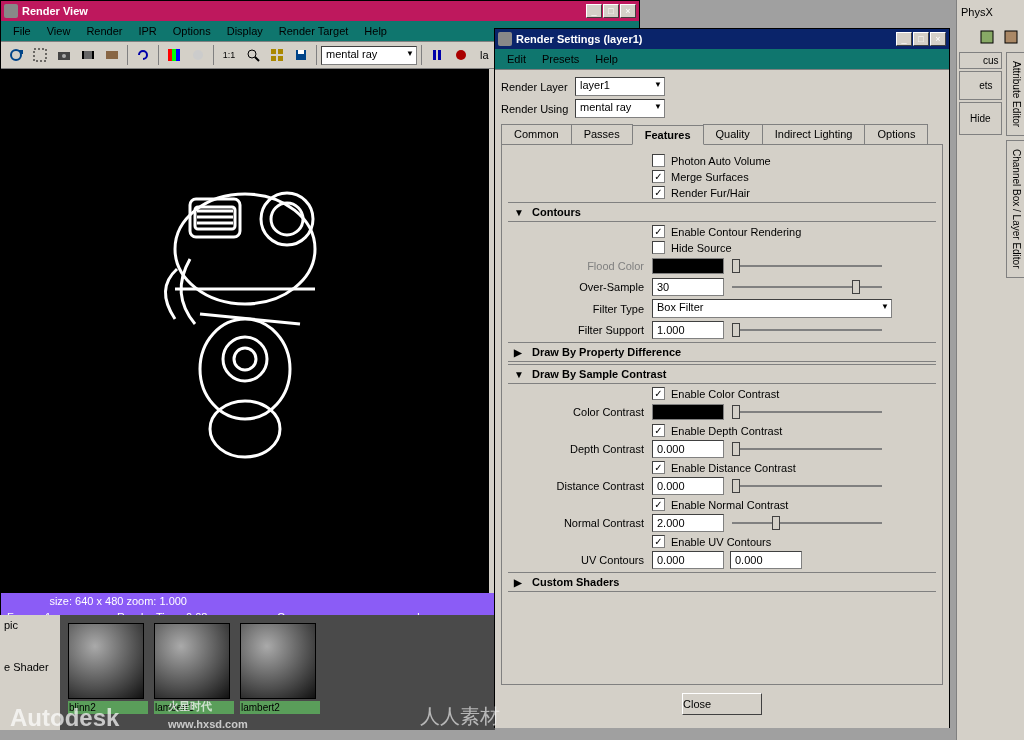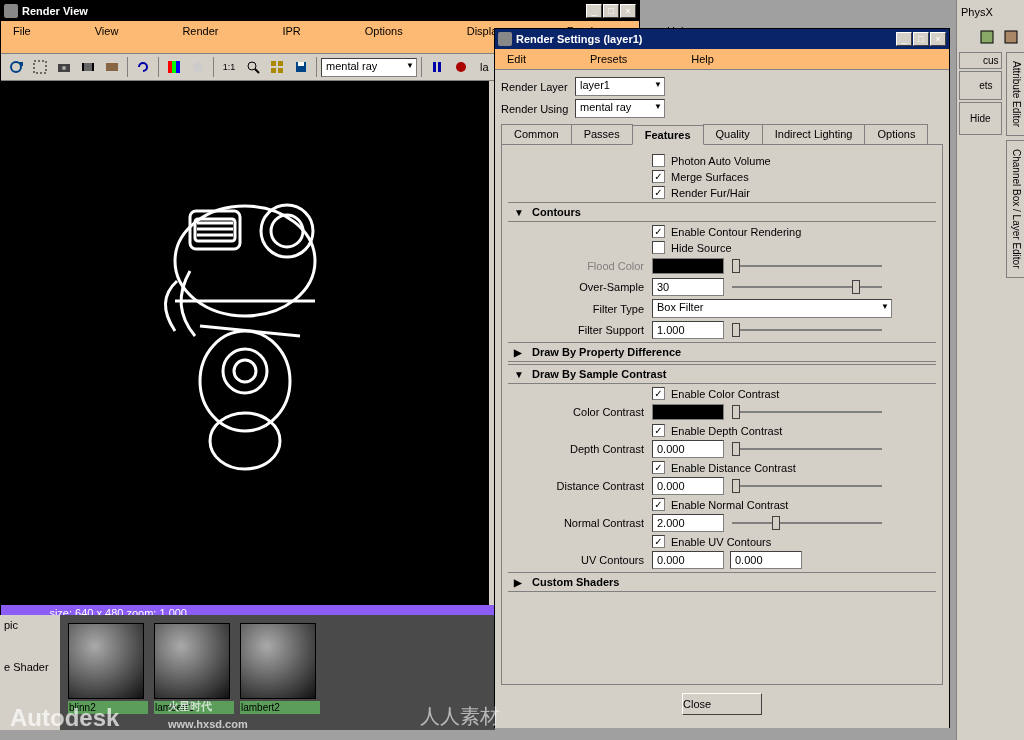--- a/index.html
+++ b/index.html
@@ -1,24 +1,24 @@
 <!DOCTYPE html>
 <html><head>
 <meta charset="utf-8">
 <style>
 * { box-sizing: border-box; font-family: "Microsoft Sans Serif", Tahoma, sans-serif; font-size: 11px; }
 body { margin: 0; width: 1024px; height: 740px; background: #a0a0a0; overflow: hidden; position: relative; }
 .window { position: absolute; background: #d4d0c8; border: 1px solid #000; }
-.titlebar { background: #000000; color: #fff; display: flex; align-items: center; padding: 2px 3px; height: 20px; }
+.titlebar { background: #be185d; color: #fff; display: flex; align-items: center; padding: 2px 3px; height: 20px; }
 .titlebar.active { background: #0a246a; }
 .titlebar-icon { width: 14px; height: 14px; margin-right: 4px; background: #888; border-radius: 2px; }
 .titlebar-text { flex: 1; font-weight: bold; }
 .titlebar-btns { display: flex; gap: 1px; }
 .titlebar-btn { width: 16px; height: 14px; background: #d4d0c8; border: 1px solid #fff; border-right-color: #404040; border-bottom-color: #404040; font-size: 9px; line-height: 12px; text-align: center; cursor: default; }
-.menubar { display: flex; padding: 2px 4px; background: #fdba74; border-bottom: 1px solid #808080; gap: 48px; }
+.menubar { display: flex; padding: 2px 4px; background: #0f766e; border-bottom: 1px solid #808080; }
 .menuitem { padding: 2px 8px; cursor: default; }
 .toolbar { display: flex; align-items: center; padding: 2px 4px; background: #d4d0c8; border-bottom: 1px solid #808080; gap: 2px; }
 .tbtn { width: 22px; height: 22px; background: #d4d0c8; border: 1px solid #d4d0c8; display: flex; align-items: center; justify-content: center; }
 .tbtn svg { width: 16px; height: 16px; }
 .sep { width: 1px; height: 20px; background: #808080; margin: 0 2px; }
 .select { height: 19px; border: 1px solid #808080; border-top-color: #404040; border-left-color: #404040; background: #fff; padding: 1px 4px; position: relative; }
 .select::after { content: "▼"; position: absolute; right: 2px; top: 2px; font-size: 8px; }
 .render-canvas { background: #000; width: 488px; height: 524px; margin: 0; position: relative; }
 .render-info { background: #8b5cf6; color: #fff; font-family: "Courier New", monospace; font-size: 12px; padding: 2px 6px; display: flex; }
 .render-settings { position: absolute; left: 494px; top: 28px; width: 456px; height: 700px; z-index: 10; }

